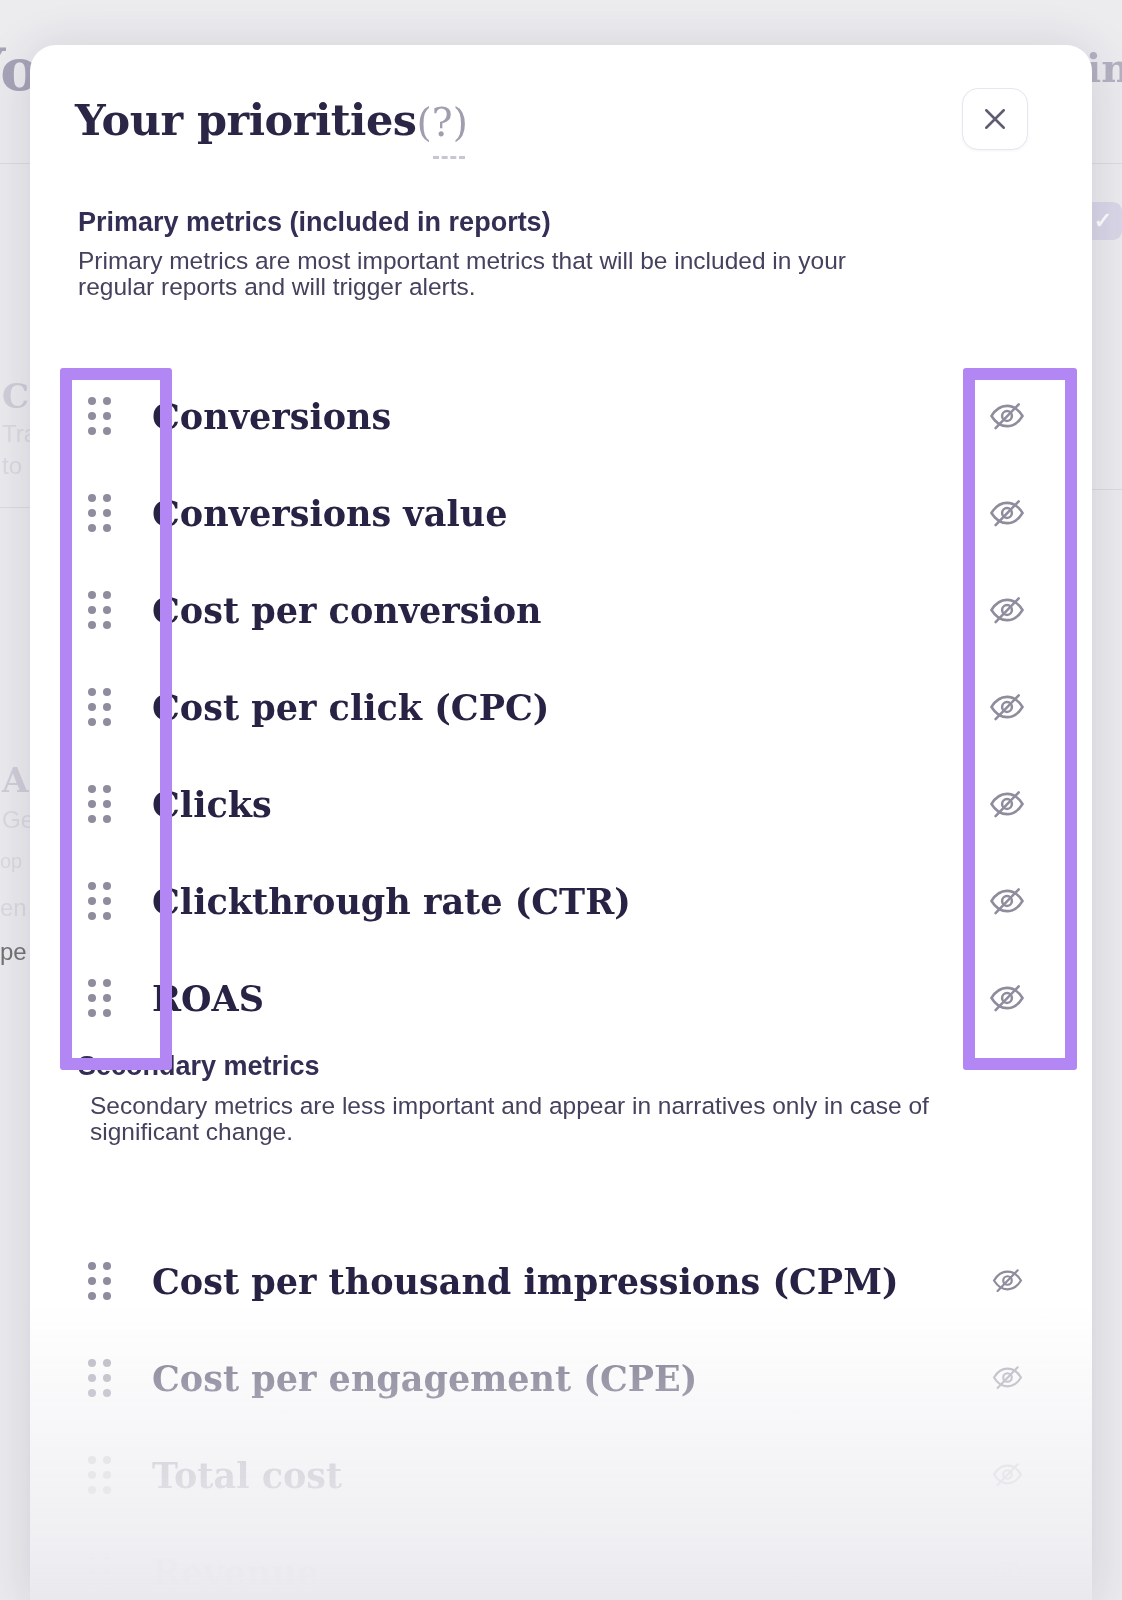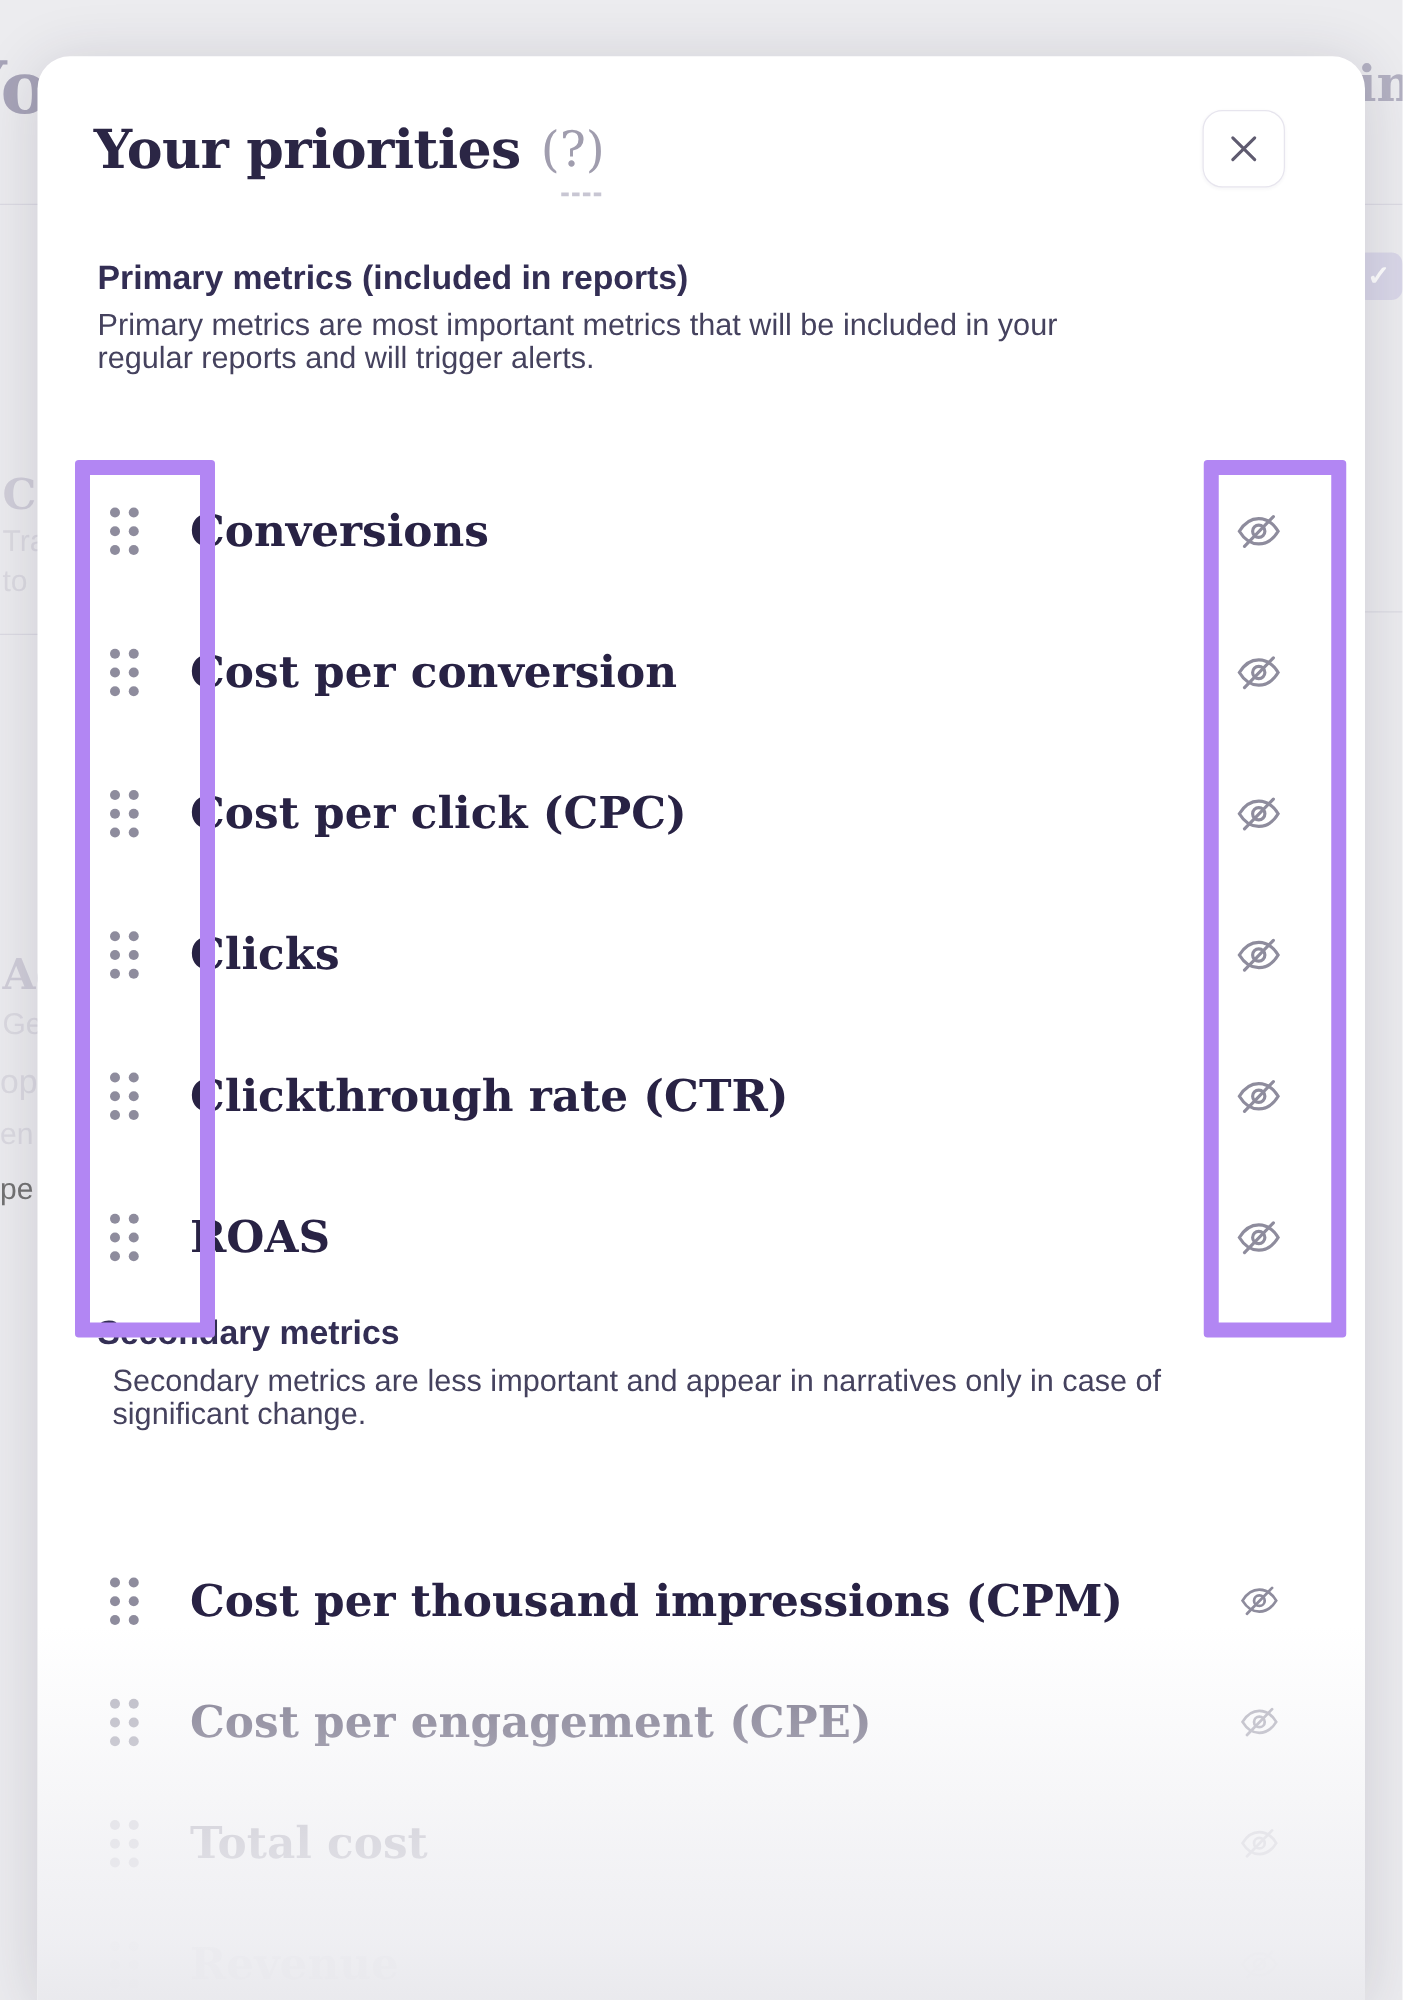--- a/index.html
+++ b/index.html
@@ -11,39 +11,39 @@
   
   .frag{position:absolute;white-space:nowrap}
   .frag-serif{font-family:"DejaVu Serif","Liberation Serif",serif;font-weight:700}
   #frag-yo{left:-36px;top:36px;font-size:58px;color:#a7a4b8}
   #frag-ings{left:1086px;top:44px;font-size:40px;color:#b3b1c2}
   #frag-co{left:2px;top:376px;font-size:34px;color:#d0ced9}
   #frag-tra{left:2px;top:420px;font-size:24px;color:#dbdae1}
   #frag-to{left:2px;top:452px;font-size:24px;color:#dbdae1}
   #frag-ad{left:2px;top:760px;font-size:34px;color:#d0ced9}
   #frag-ge{left:2px;top:806px;font-size:24px;color:#dbdae1}
-  #frag-op{left:0;top:850px;font-size:27px;color:#dbdae1}
+  #frag-op{left:0;top:850px;font-size:20px;color:#dbdae1}
   #frag-en{left:0;top:894px;font-size:24px;color:#dbdae1}
   #frag-pe{left:0;top:938px;font-size:24px;color:#737373}
   .bg-line{position:absolute;height:1px;background:#dcdbe3}
   #bg-line-top{left:0;top:163px;width:1122px}
   #bg-line-left{left:0;top:507px;width:34px}
   #bg-line-right{left:1080px;top:489px;width:42px}
   #bg-check{
     position:absolute;left:1084px;top:202px;width:38px;height:38px;border-radius:9px;
     background:#d9d7e8;color:#ffffff;display:flex;align-items:center;justify-content:center;
     font-size:22px;font-weight:bold;
   }
 
   
   #modal{
     position:absolute;left:30px;top:45px;width:1062px;height:1555px;background:#ffffff;
     border-radius:26px 26px 0 0;box-shadow:0 6px 50px rgba(43,38,69,.16);
   }
-  .title-row{position:absolute;left:45px;top:50px;display:flex;align-items:center;gap:16px}
+  .title-row{position:absolute;left:45px;top:50px;display:flex;align-items:flex-end;}
   .title{
     font-family:"DejaVu Serif","Liberation Serif",serif;font-weight:700;font-size:43px;
     color:#2b2645;letter-spacing:-0.5px;
   }
   .help{
     position:relative;font-family:"DejaVu Serif","Liberation Serif",serif;
     font-size:39px;color:#a09dae;cursor:pointer;
   }
   .help::after{
     content:"";position:absolute;left:16px;bottom:-14px;width:32px;
@@ -150,20 +150,38 @@
         <span class="m-label">Conversions</span>
         <button class="eye-btn">
           <svg viewBox="0 0 24 24" width="38" height="38" fill="none" stroke="#8e8c9d" stroke-width="1.6" stroke-linecap="round">
             <path d="M2.2 12C4.8 7.7 8.2 5.6 12 5.6s7.2 2.1 9.8 6.4c-2.6 4.3-6 6.4-9.8 6.4S4.8 16.3 2.2 12Z"></path>
             <circle cx="12" cy="12" r="3.1"></circle>
             <path d="M4.8 19.6 19.4 4.6"></path>
           </svg>
         </button>
       </div>
 
+      <div class="m-row row-1">
+        <span class="handle">
+          <i></i>
+          <i></i>
+          <i></i>
+          <i></i>
+          <i></i>
+          <i></i>
+        </span>
+        <span class="m-label">Conversions value</span>
+        <button class="eye-btn">
+          <svg viewBox="0 0 24 24" width="38" height="38" fill="none" stroke="#8e8c9d" stroke-width="1.6" stroke-linecap="round">
+            <path d="M2.2 12C4.8 7.7 8.2 5.6 12 5.6s7.2 2.1 9.8 6.4c-2.6 4.3-6 6.4-9.8 6.4S4.8 16.3 2.2 12Z"></path>
+            <circle cx="12" cy="12" r="3.1"></circle>
+            <path d="M4.8 19.6 19.4 4.6"></path>
+          </svg>
+        </button>
+      </div>
 
       <div class="m-row row-2">
         <span class="handle">
           <i></i>
           <i></i>
           <i></i>
           <i></i>
           <i></i>
           <i></i>
         </span>

